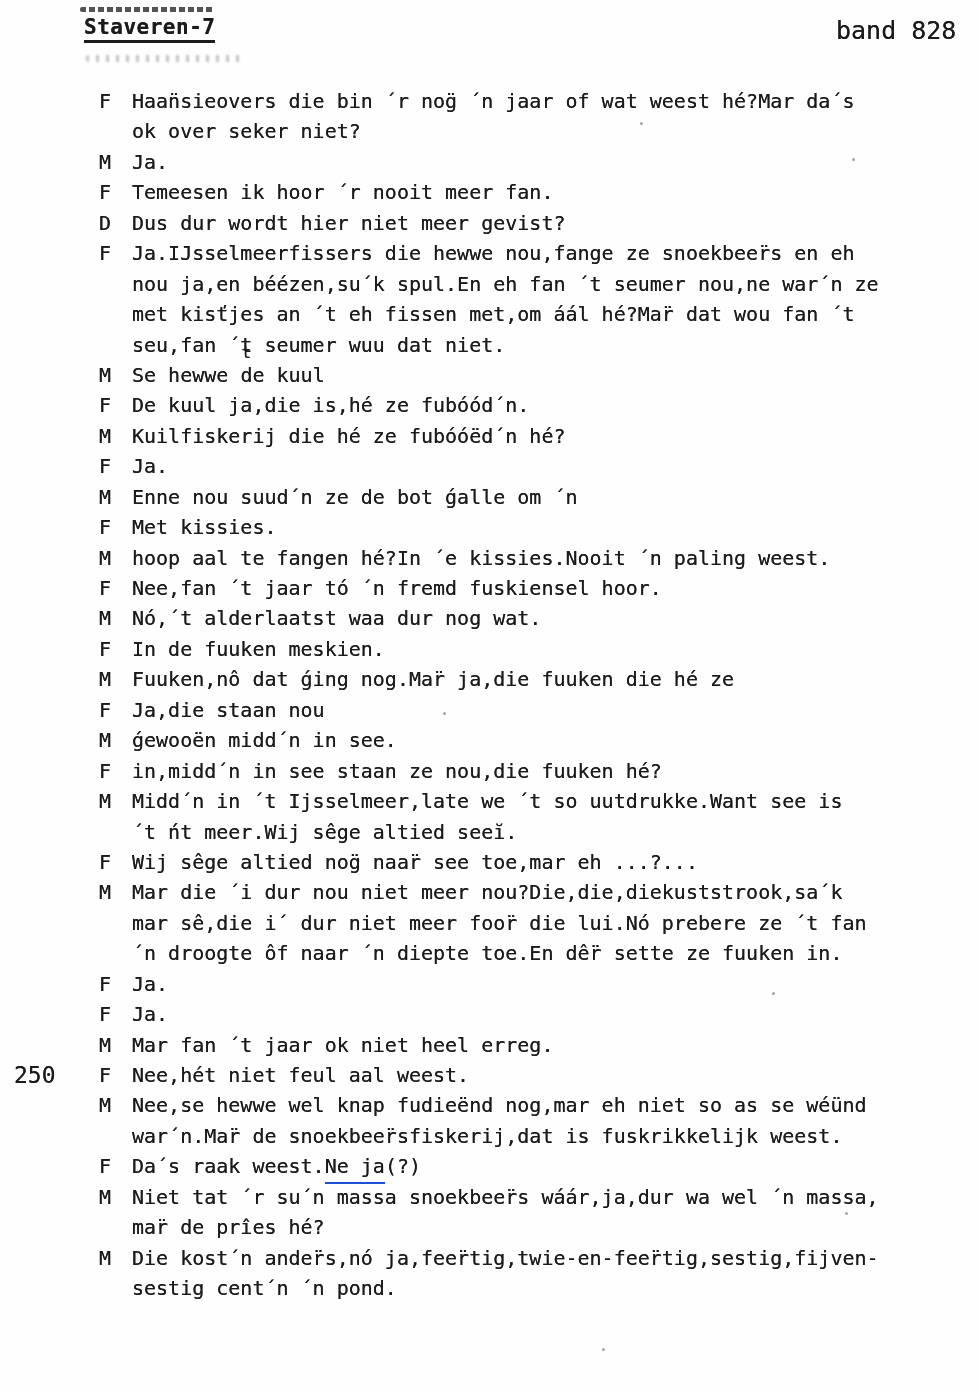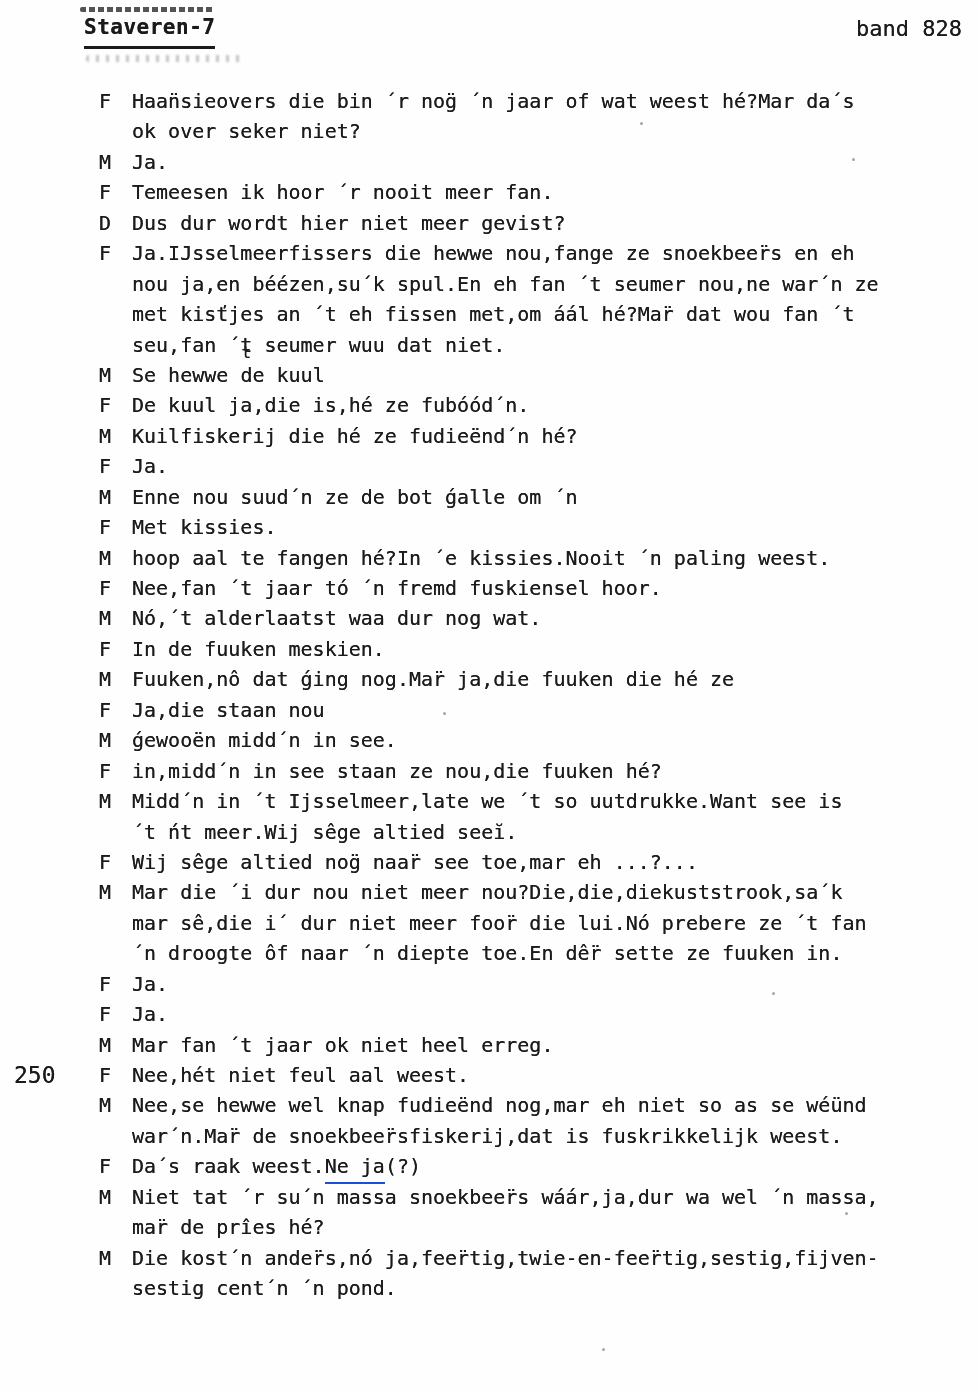--- a/index.html
+++ b/index.html
@@ -8,26 +8,25 @@
     width:979px;height:1392px;
     background:#fefefe;
     overflow:hidden;
     font-family:"DejaVu Sans Mono","Liberation Mono",monospace;
     color:#1b1b1b;
   }
   .ink{ text-shadow:0 0 0.6px rgba(25,25,25,0.85); }
   .page-title{
     position:absolute;left:84px;top:15px;
     font-size:21px;font-weight:bold;letter-spacing:0.5px;
-    border-bottom:3px solid #1c1c1c;padding-bottom:7px;
+    border-bottom:3px solid #1c1c1c;padding-bottom:1px;
   }
   .band-label{
     position:absolute;left:836px;top:16px;
-    font-size:22px;
-    margin-left:20px;
+    font-size:25px;
   }
   .smudge-top{
     position:absolute;left:80px;top:7px;width:134px;height:5px;
     background:repeating-linear-gradient(90deg,#2a2a2a 0 6px,transparent 6px 9px);
     filter:blur(0.5px);opacity:0.8;border-radius:2px;
   }
   .smudge-sub{
     position:absolute;left:86px;top:55px;width:158px;height:7px;
     background:repeating-linear-gradient(90deg,rgba(60,60,60,0.55) 0 3px,transparent 3px 10px);
     filter:blur(1.1px);opacity:0.55;border-radius:3px;
@@ -77,21 +76,21 @@
       <div class="line ink"><span class="speaker"></span><span>ok over seker niet?</span></div>
       <div class="line ink"><span class="speaker">M</span><span>Ja.</span></div>
       <div class="line ink"><span class="speaker">F</span><span>Temeesen ik hoor ´r nooit meer fan.</span></div>
       <div class="line ink"><span class="speaker">D</span><span>Dus dur wordt hier niet meer gevist?</span></div>
       <div class="line ink"><span class="speaker">F</span><span>Ja.IJsselmeerfissers die hewwe nou,fange ze snoekbeer̈s en eh</span></div>
       <div class="line ink"><span class="speaker"></span><span>nou ja,en béézen,su´k spul.En eh fan ´t seumer nou,ne war´n ze</span></div>
       <div class="line ink"><span class="speaker"></span><span>met kisťjes an ´t eh fissen met,om áál hé?Mar̈ dat wou fan ´t</span></div>
       <div class="line ink"><span class="speaker"></span><span>seu,fan ´t seumer wuu dat niet.</span></div>
       <div class="line ink"><span class="speaker">M</span><span><span class="seg">Se hewwe </span><span class="seg">de<span class="sup">t</span></span><span class="seg"> kuul</span></span></div>
       <div class="line ink"><span class="speaker">F</span><span>De kuul ja,die is,hé ze fubóód´n.</span></div>
-      <div class="line ink"><span class="speaker">M</span><span>Kuilfiskerij die hé ze fudieënd´n hé?</span></div>
+      <div class="line ink"><span class="speaker">M</span><span>Kuilfiskerij die hé ze fubóóëd´n hé?</span></div>
       <div class="line ink"><span class="speaker">F</span><span>Ja.</span></div>
       <div class="line ink"><span class="speaker">M</span><span>Enne nou suud´n ze de bot ǵalle om ´n</span></div>
       <div class="line ink"><span class="speaker">F</span><span>Met kissies.</span></div>
       <div class="line ink"><span class="speaker">M</span><span>hoop aal te fangen hé?In ´e kissies.Nooit ´n paling weest.</span></div>
       <div class="line ink"><span class="speaker">F</span><span>Nee,fan ´t jaar tó ´n fremd fuskiensel hoor.</span></div>
       <div class="line ink"><span class="speaker">M</span><span>Nó,´t alderlaatst waa dur nog wat.</span></div>
       <div class="line ink"><span class="speaker">F</span><span>In de fuuken meskien.</span></div>
       <div class="line ink"><span class="speaker">M</span><span>Fuuken,nô dat ǵing nog.Mar̈ ja,die fuuken die hé ze</span></div>
       <div class="line ink"><span class="speaker">F</span><span>Ja,die staan nou</span></div>
       <div class="line ink"><span class="speaker">M</span><span>ǵewooën midd´n in see.</span></div>

